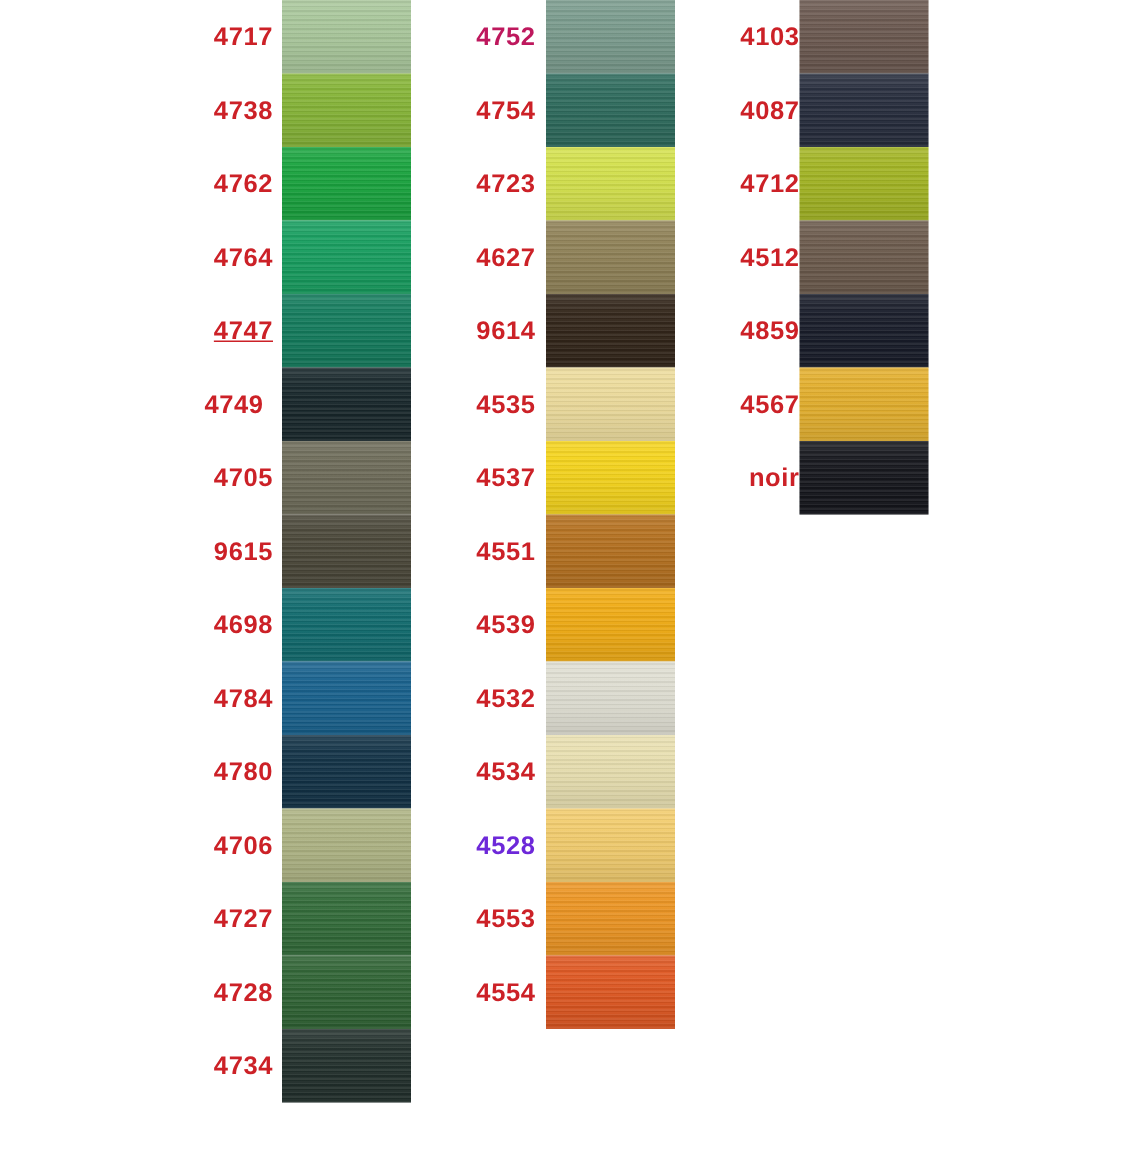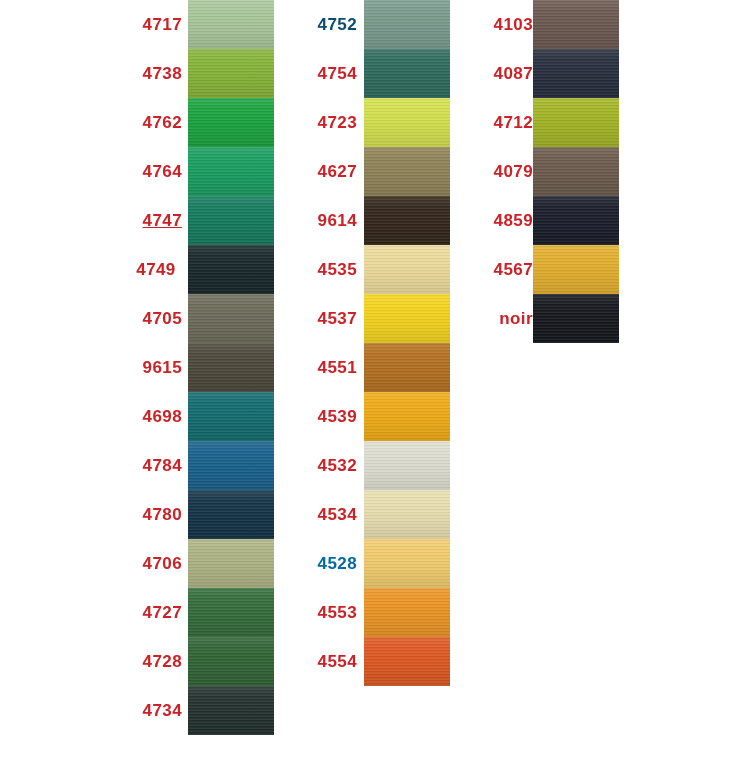--- a/index.html
+++ b/index.html
@@ -206,21 +206,21 @@
       <span class="swatch-label" style="color: rgb(204, 33, 39);">4734</span>
       <span class="swatch-chip" style="background-color: rgb(34, 48, 44);">
           <span class="thread-texture"></span>
           <span class="thread-sheen"></span>
         </span>
     </div>
   </div>
 
   <div class="column col-2">
     <div class="swatch-row">
-      <span class="swatch-label" style="color: #0c4a6e;">4752</span>
+      <span class="swatch-label" style="color: #be185d;">4752</span>
       <span class="swatch-chip" style="background-color: rgb(121, 154, 140);">
           <span class="thread-texture"></span>
           <span class="thread-sheen"></span>
         </span>
     </div>
     <div class="swatch-row">
       <span class="swatch-label" style="color: rgb(204, 33, 39);">4754</span>
       <span class="swatch-chip" style="background-color: rgb(45, 106, 92);">
           <span class="thread-texture"></span>
           <span class="thread-sheen"></span>
@@ -283,21 +283,21 @@
         </span>
     </div>
     <div class="swatch-row">
       <span class="swatch-label" style="color: rgb(204, 33, 39);">4534</span>
       <span class="swatch-chip" style="background-color: rgb(232, 223, 176);">
           <span class="thread-texture"></span>
           <span class="thread-sheen"></span>
         </span>
     </div>
     <div class="swatch-row">
-      <span class="swatch-label" style="color: #0369a1;">4528</span>
+      <span class="swatch-label" style="color: #6d28d9;">4528</span>
       <span class="swatch-chip" style="background-color: rgb(242, 204, 109);">
           <span class="thread-texture"></span>
           <span class="thread-sheen"></span>
         </span>
     </div>
     <div class="swatch-row">
       <span class="swatch-label" style="color: rgb(204, 33, 39);">4553</span>
       <span class="swatch-chip" style="background-color: rgb(235, 148, 34);">
           <span class="thread-texture"></span>
           <span class="thread-sheen"></span>
@@ -328,21 +328,21 @@
         </span>
     </div>
     <div class="swatch-row">
       <span class="swatch-label" style="color: rgb(204, 33, 39);">4712</span>
       <span class="swatch-chip" style="background-color: rgb(162, 180, 35);">
           <span class="thread-texture"></span>
           <span class="thread-sheen"></span>
         </span>
     </div>
     <div class="swatch-row">
-      <span class="swatch-label" style="color: rgb(204, 33, 39);">4079</span>
+      <span class="swatch-label" style="color: rgb(204, 33, 39);">4512</span>
       <span class="swatch-chip" style="background-color: rgb(107, 90, 76);">
           <span class="thread-texture"></span>
           <span class="thread-sheen"></span>
         </span>
     </div>
     <div class="swatch-row">
       <span class="swatch-label" style="color: rgb(204, 33, 39);">4859</span>
       <span class="swatch-chip" style="background-color: rgb(24, 28, 41);">
           <span class="thread-texture"></span>
           <span class="thread-sheen"></span>

